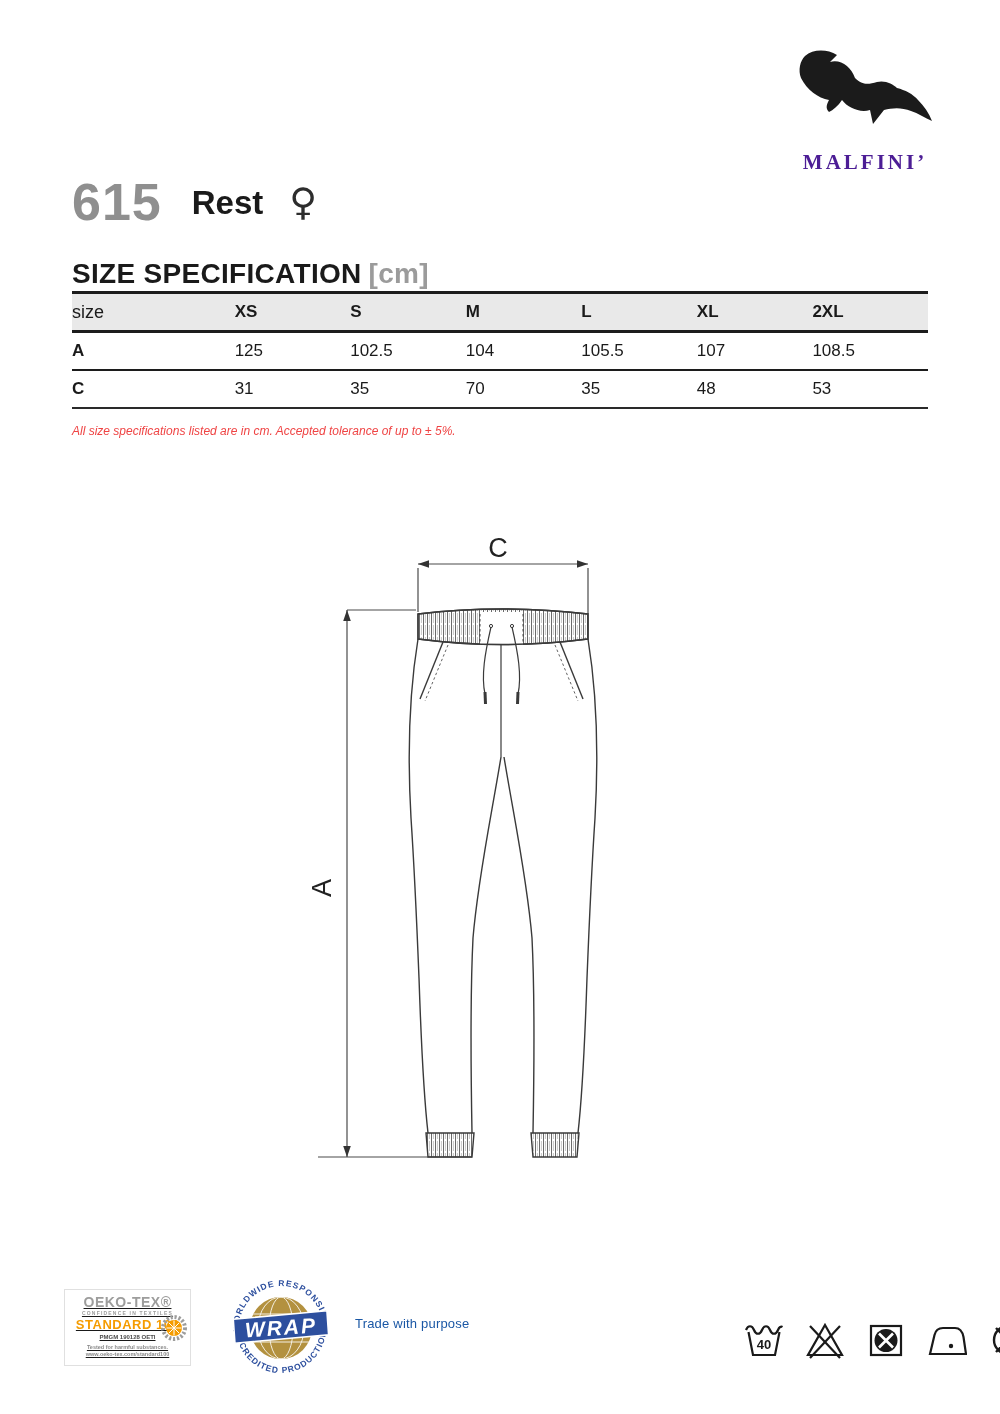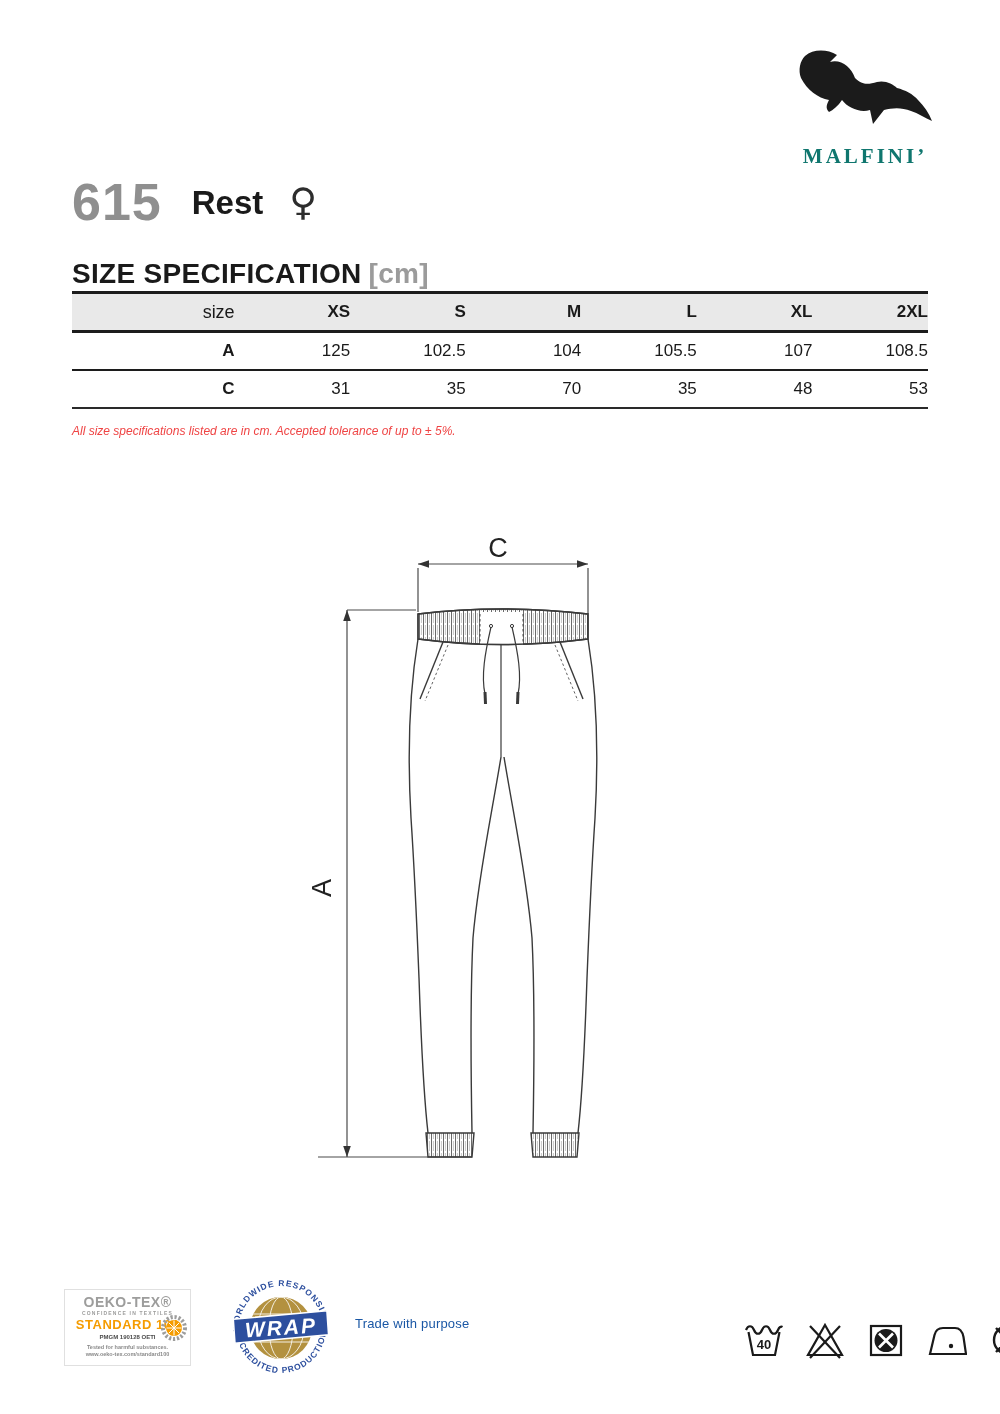--- a/index.html
+++ b/index.html
@@ -6,55 +6,55 @@
   body{
     width:1000px;height:1414px;position:relative;background:#ffffff;
     font-family:"Liberation Sans", sans-serif;color:#1a1a1a;overflow:hidden;
   }
 
   
   .brand{position:absolute;left:775px;top:46px;width:180px;text-align:center;}
   .brand-bird{display:block;margin:0 auto;}
   .brand-text{
     font-family:"Liberation Serif", serif;font-weight:bold;font-size:21px;
-    letter-spacing:3px;color:#0f766e;margin-top:10px;white-space:nowrap;
+    letter-spacing:3px;color:#4c1d95;margin-top:16px;white-space:nowrap;
   }
 
   
   .title-row{position:absolute;left:72px;top:176px;display:flex;align-items:center;}
   .product-code{font-size:52px;font-weight:800;color:#8f8f8f;letter-spacing:1px;line-height:1;}
   .product-name{font-size:33px;font-weight:800;color:#1a1a1a;margin-left:30px;line-height:1;}
   .gender{font-family:"DejaVu Sans", sans-serif;font-size:38px;font-weight:400;color:#2d2d2d;margin-left:26px;line-height:1;}
 
   
   .section-heading{position:absolute;left:72px;top:258px;font-size:28px;font-weight:800;letter-spacing:0.3px;}
   .section-unit{color:#9b9b9b;font-weight:700;margin-left:7px;}
 
   
   .size-table{position:absolute;left:72px;top:291px;width:856px;border-collapse:collapse;}
-  .size-table th,.size-table td{text-align:right;padding:0;height:36px;font-size:17px;vertical-align:middle;}
+  .size-table th,.size-table td{text-align:left;padding:0;height:36px;font-size:17px;vertical-align:middle;}
   .size-table thead tr{background:#e9e9e9;}
   .size-table thead tr{border-top:3px solid #1c1c1c;border-bottom:3px solid #1c1c1c;}
   .size-table .row-a{border-bottom:2px solid #1c1c1c;}
   .size-table .row-c{border-bottom:2px solid #2a2a2a;}
   .size-table th{font-weight:700;}
   .size-table th.size-label{font-weight:400;font-size:18px;}
   .size-table td.row-label{font-weight:700;}
   .col-first{width:19%;}
   .col-val{width:13.5%;}
 
   .note{position:absolute;left:72px;top:424px;font-size:12px;font-style:italic;color:#ef4444;}
 
   
   .diagram{position:absolute;left:310px;top:528px;}
   .dim-text{font-size:27px;fill:#222;font-family:"Liberation Sans",sans-serif;}
 
   
   .oeko{position:absolute;left:64px;top:1289px;width:127px;height:77px;border:1px solid #e0e0e0;
-        box-sizing:border-box;text-align:center;padding-top:5px;}
+        box-sizing:border-box;text-align:center;padding-top:5px;text-decoration:underline;}
   .oeko .l1{color:#9d9d9c;font-weight:800;font-size:14px;letter-spacing:0.5px;line-height:1.1;}
   .oeko .l2{color:#9d9d9c;font-weight:700;font-size:5px;letter-spacing:1.2px;line-height:1.4;}
   .oeko .l3{color:#f59c00;font-weight:800;font-size:13px;letter-spacing:0.5px;line-height:1.2;}
   .oeko .l4{color:#4a4a4a;font-weight:700;font-size:6px;line-height:1.6;}
   .oeko .l5{color:#8a8a8a;font-weight:700;font-size:5.5px;line-height:1.5;}
   .oeko .l6{color:#8a8a8a;font-weight:700;font-size:5.5px;line-height:1.2;}
   .oeko-flower{position:absolute;right:2px;top:24px;}
 
   .wrap-logo{position:absolute;left:227px;top:1274px;}
 

